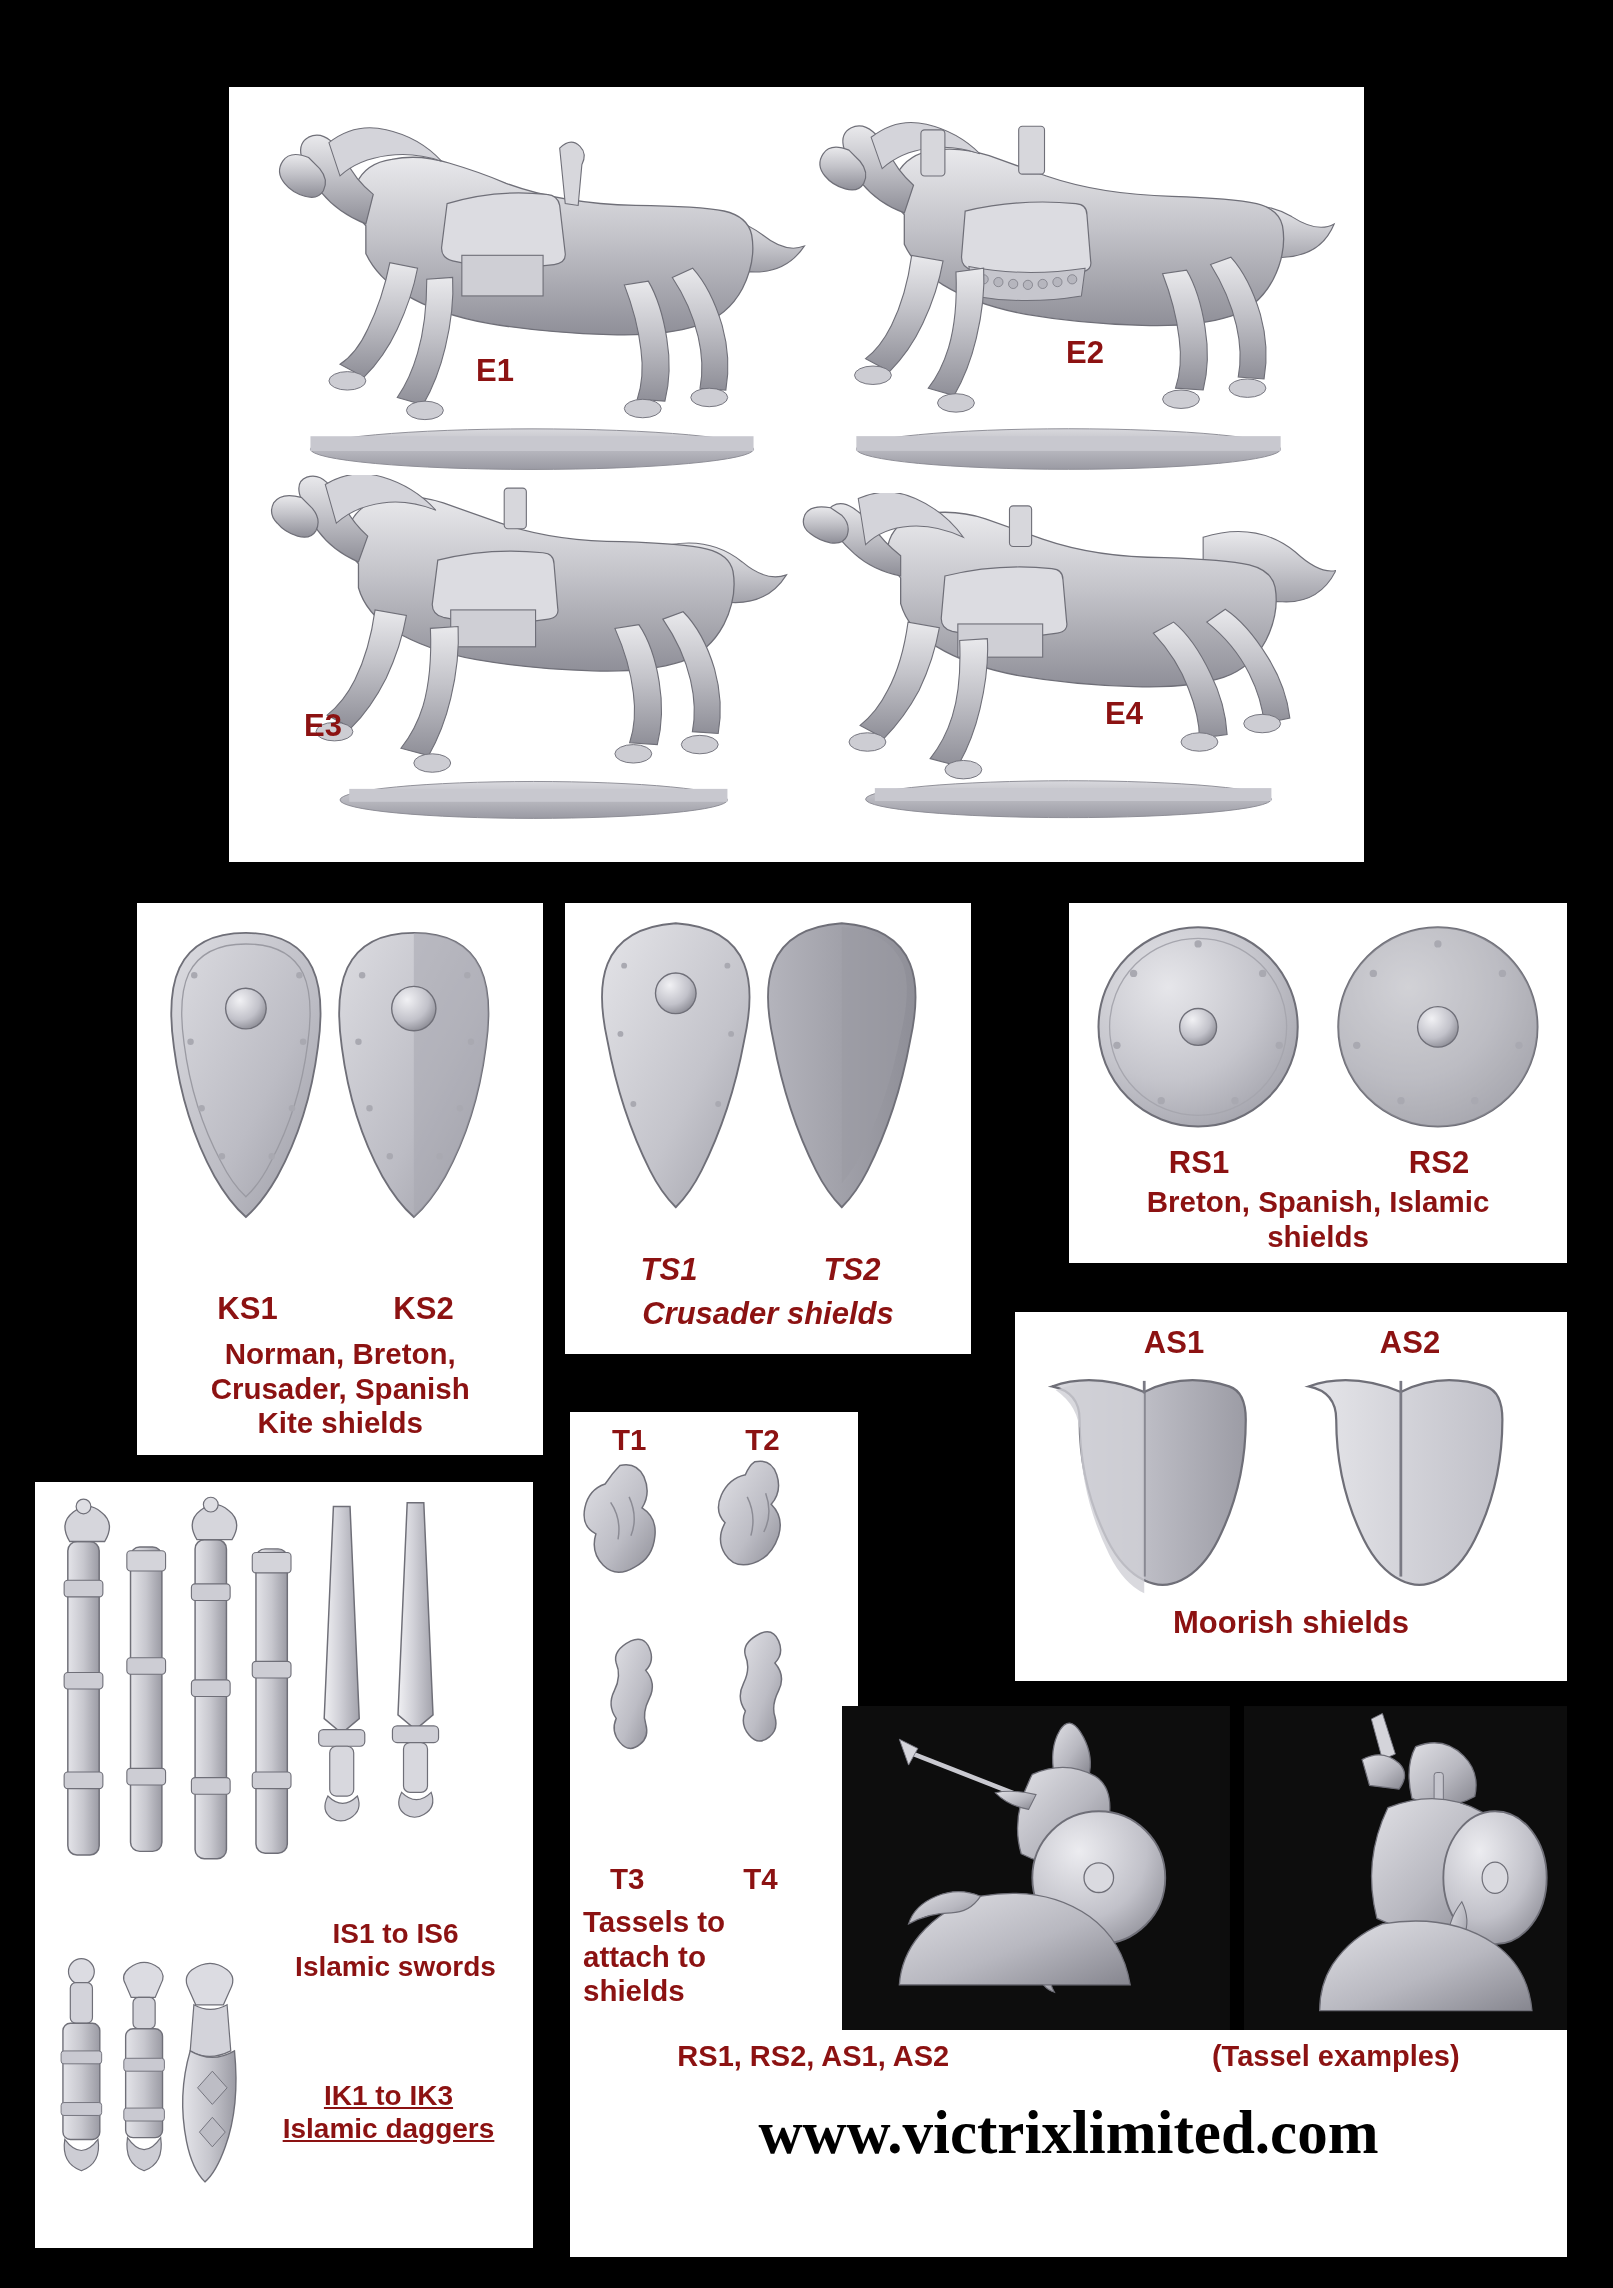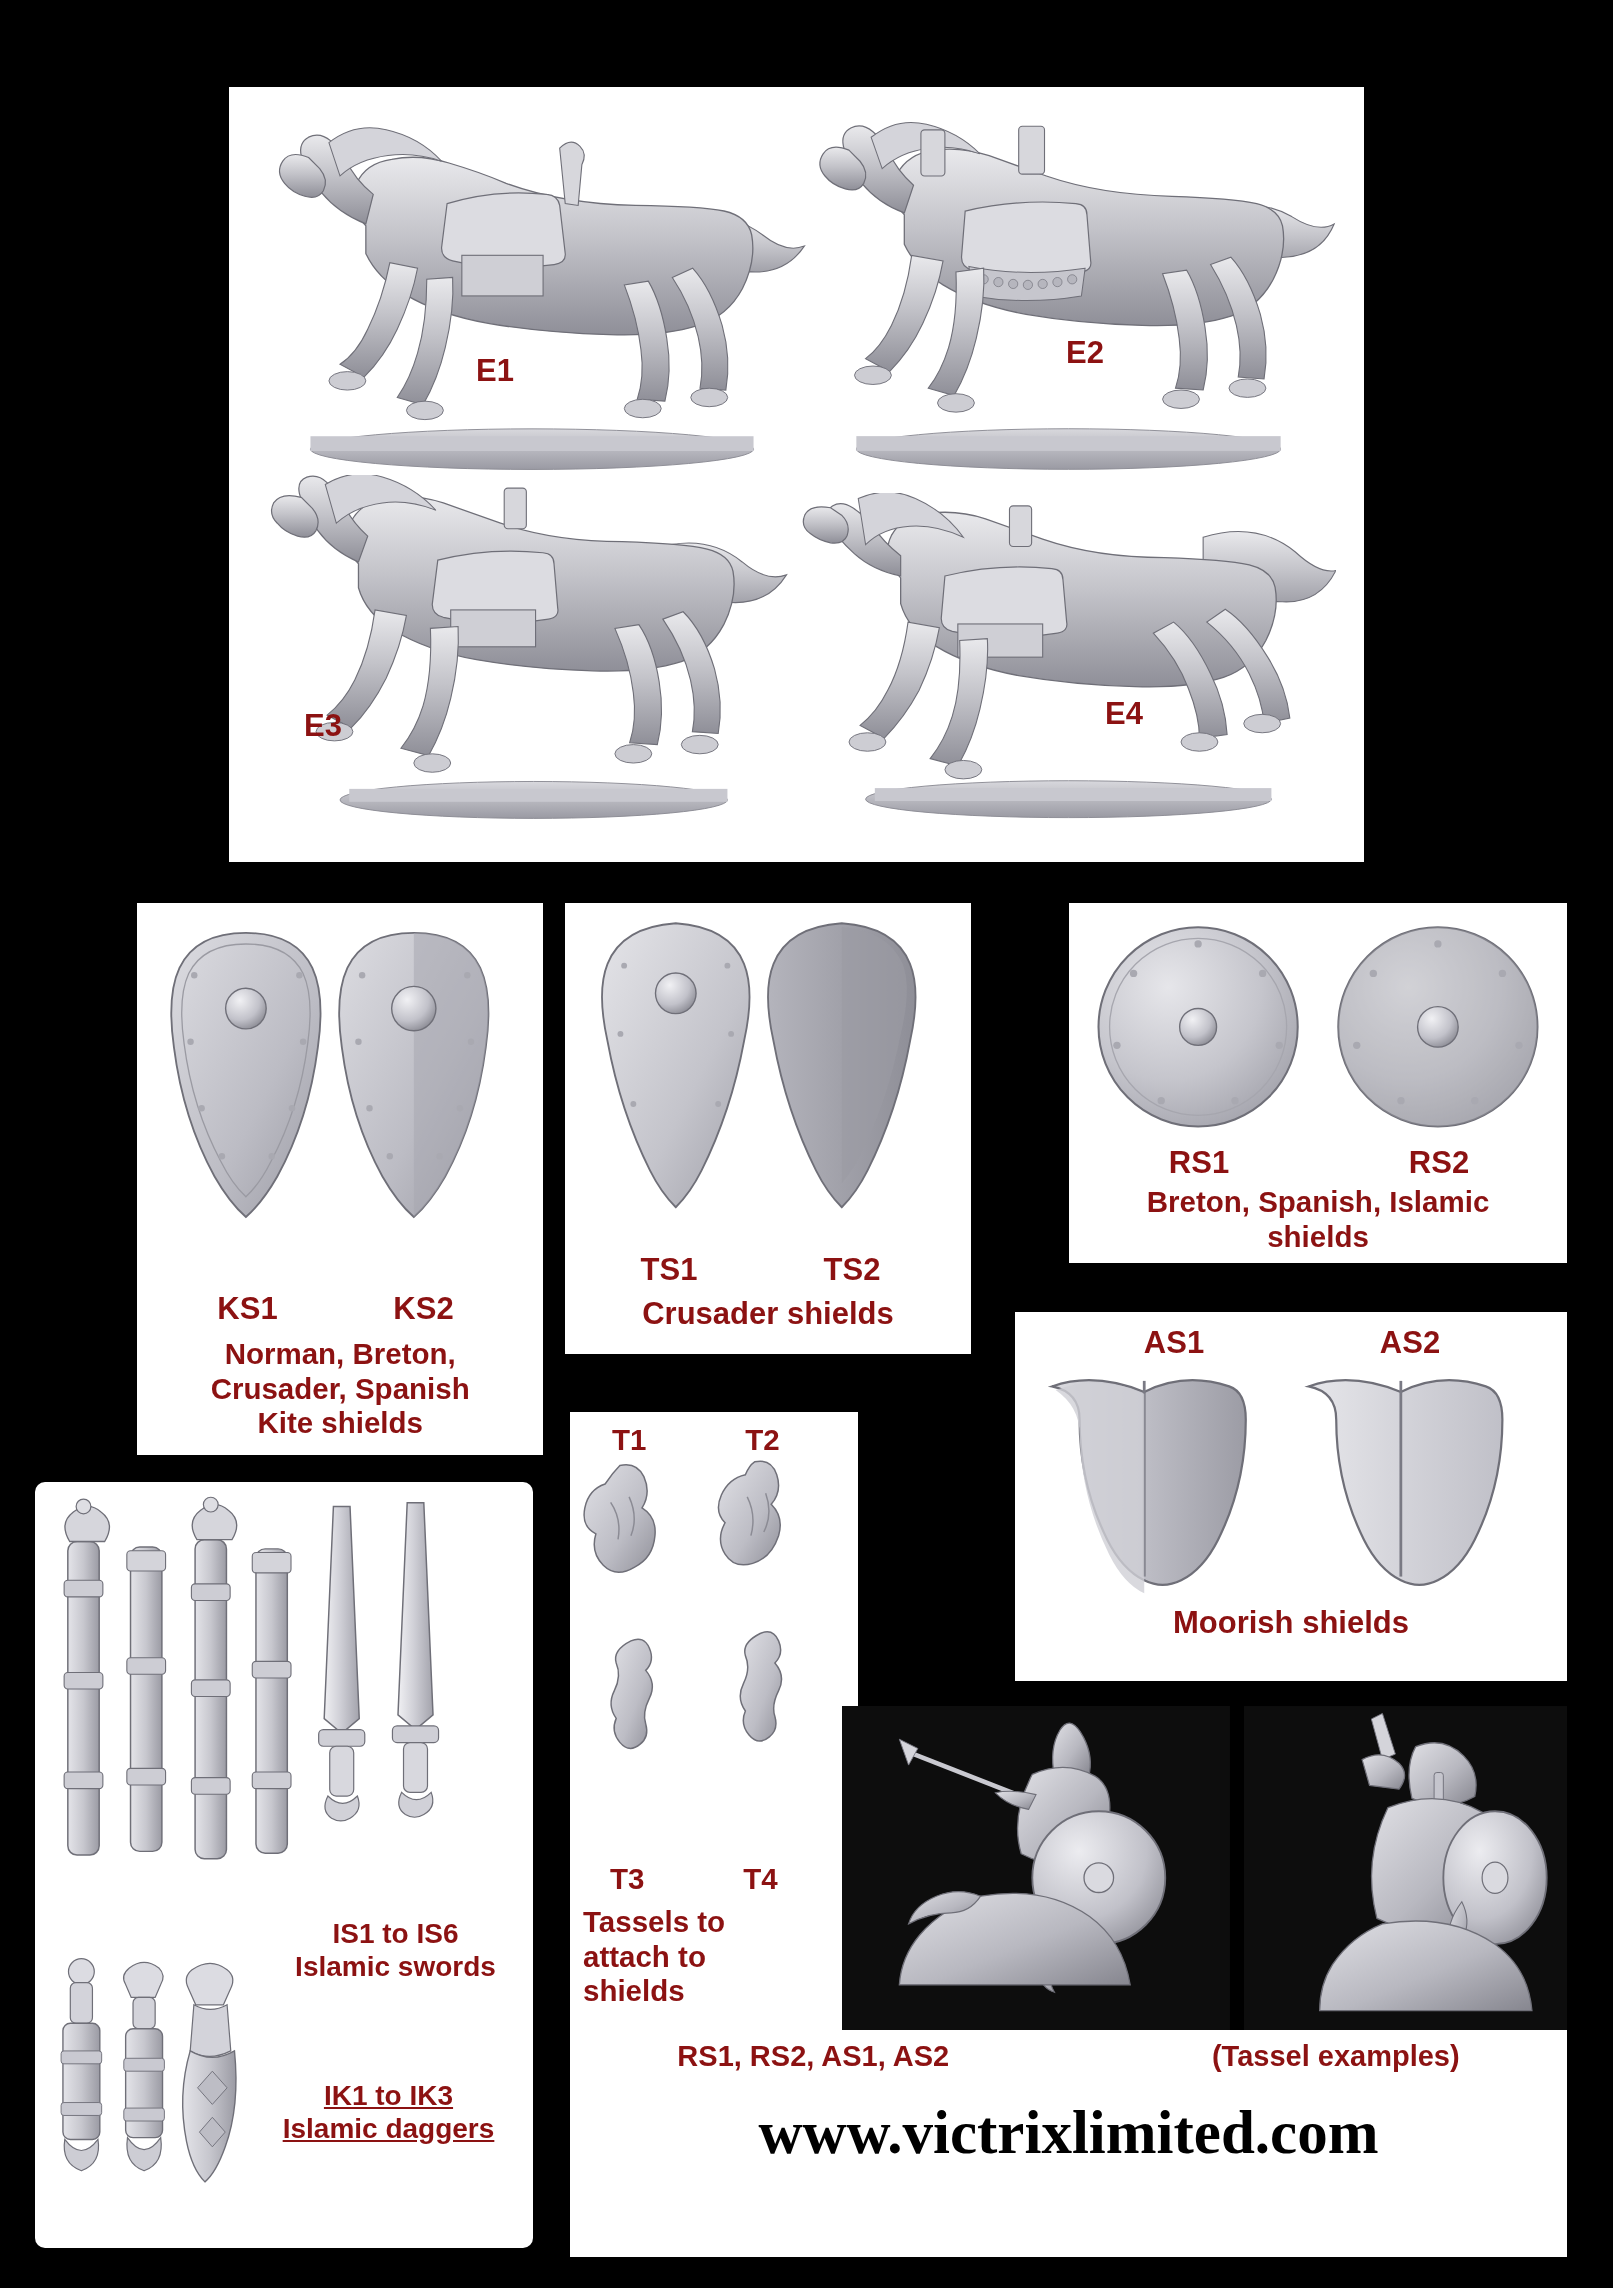--- a/index.html
+++ b/index.html
@@ -62,25 +62,25 @@
   }
   .horse-fig {
     position: absolute;
   }
   .horse-label {
     font-size: 31px;
   }
 
   
   #kite-panel { left: 137px; top: 903px; width: 406px; height: 552px; padding-left: 28px; }
-  #teardrop-panel { left: 565px; top: 903px; width: 406px; height: 451px; }
+  #teardrop-panel { left: 565px; top: 903px; width: 406px; height: 451px; font-style: italic; }
   #round-panel { left: 1069px; top: 903px; width: 498px; height: 360px; }
   #moorish-panel { left: 1015px; top: 1312px; width: 552px; height: 369px; }
   #tassel-panel { left: 570px; top: 1412px; width: 288px; height: 618px; }
-  #weapons-panel { left: 35px; top: 1482px; width: 498px; height: 766px; border-radius: 10px; }
+  #weapons-panel { left: 35px; top: 1482px; width: 498px; height: 766px; }
   #example-panel-1 { left: 842px; top: 1706px; width: 388px; height: 325px; background: #0b0b0b; }
   #example-panel-2 { left: 1244px; top: 1706px; width: 323px; height: 325px; background: #0b0b0b; }
   #footer-panel {
     left: 570px; top: 2030px; width: 997px; height: 227px;
     background: #ffffff;
   }
   .footer-url {
     position: absolute;
     left: 0; top: 68px; width: 997px;
     text-align: center;

